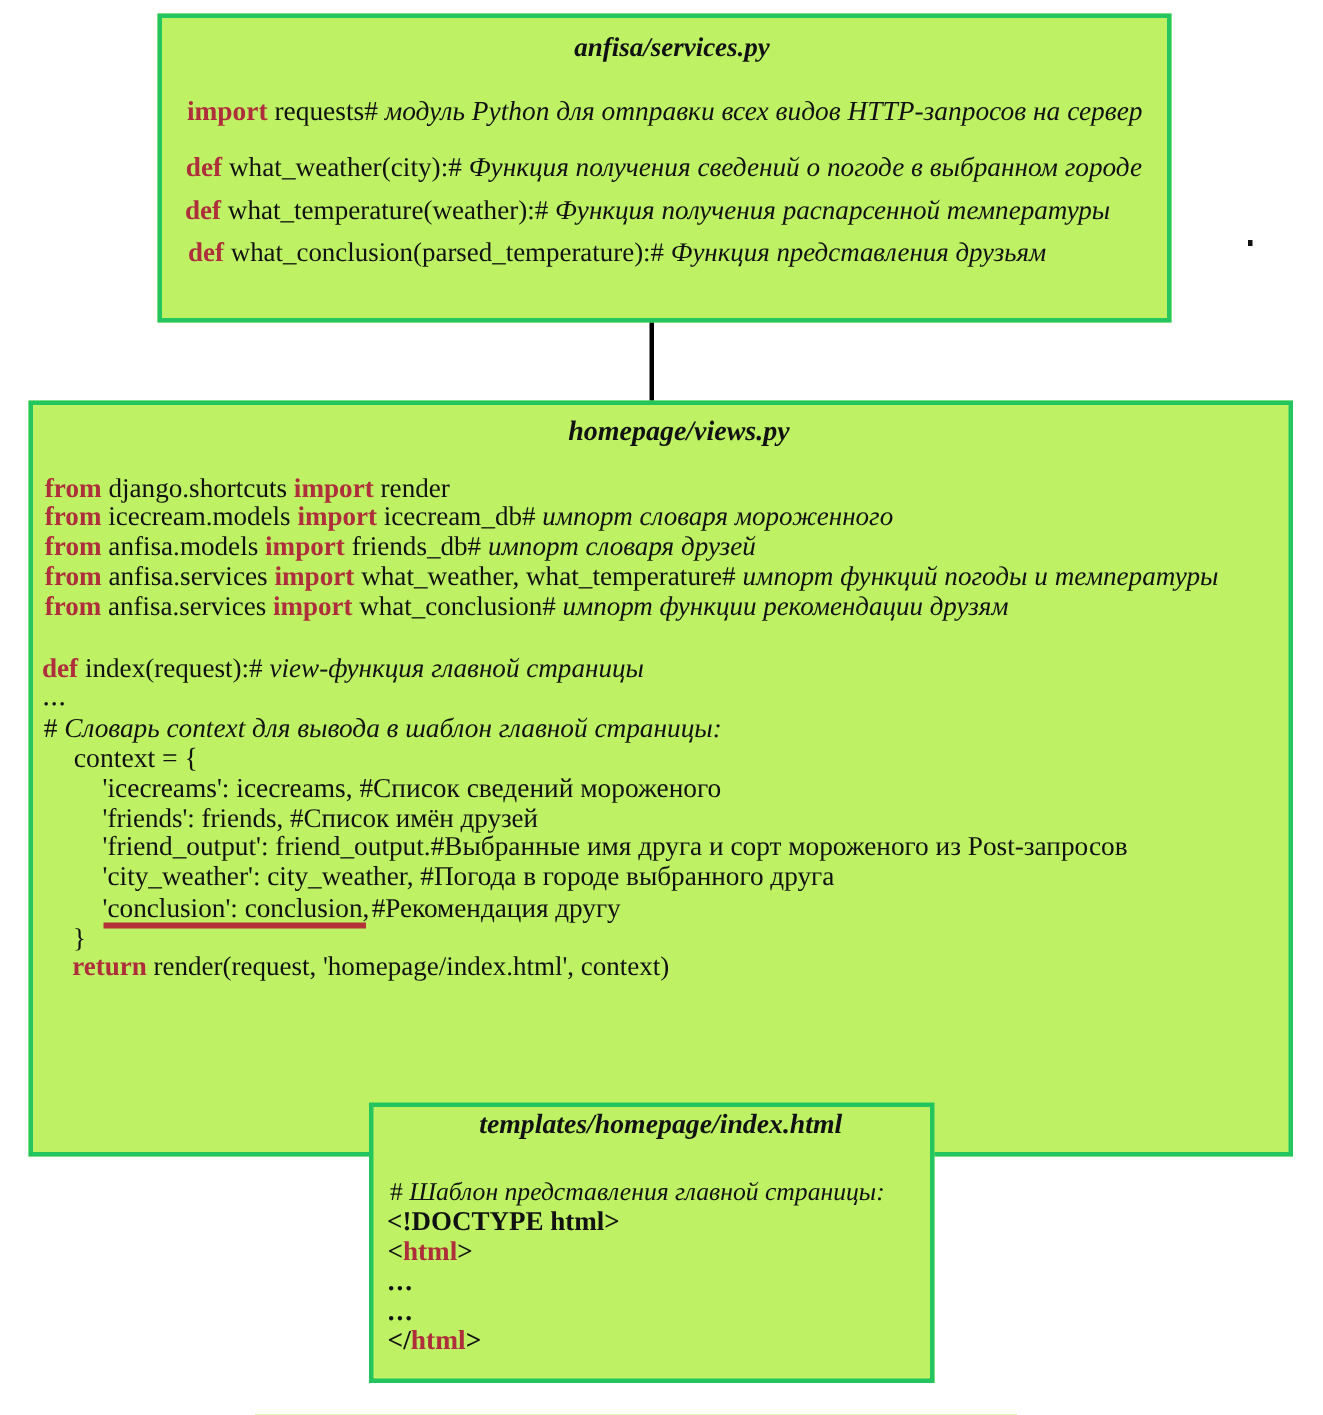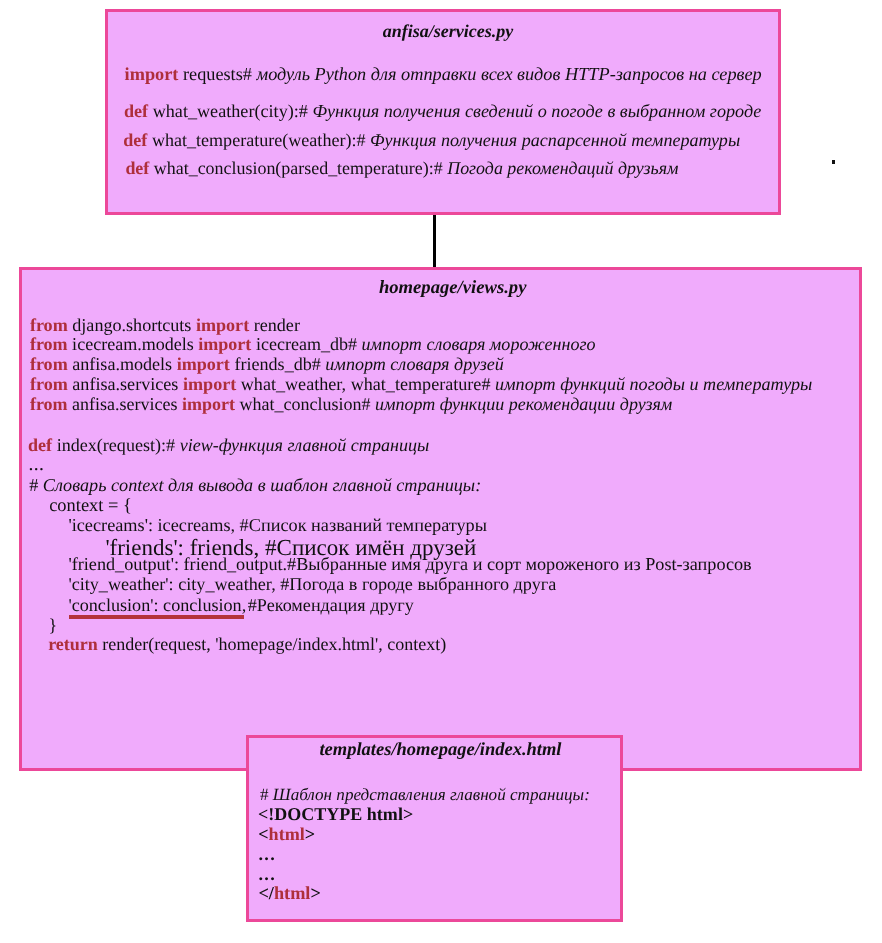--- a/index.html
+++ b/index.html
@@ -5,21 +5,21 @@
 <style>
   html,body{margin:0;padding:0;}
   body{
     width:882px;height:943px;background:#ffffff;
     font-family:"Liberation Serif", serif;
     color:#111111;position:relative;overflow:hidden;
     -webkit-font-smoothing:antialiased;
     text-rendering:geometricPrecision;
   }
   #diagram{position:absolute;left:0;top:0;width:882px;height:943px;}
-  .box{position:absolute;border:3px solid #ec4899;background:#f0abfc;box-sizing:border-box;}
+  .box{position:absolute;border:3px solid #22c55e;background:#bef264;box-sizing:border-box;}
   .connector{position:absolute;background:#000000;width:3px;}
   .title{position:absolute;left:0;right:0;text-align:center;
          font-weight:bold;font-style:italic;white-space:pre;}
   .ln{position:absolute;white-space:pre;}
   .kw{color:#ae2f3b;font-weight:bold;}
   .cmt{font-style:italic;margin-top:32px;}
   .bd{font-weight:bold;}
   .tight{margin-left:-3px;}
   .ink-dot{position:absolute;background:#111111;}
   .uline{position:absolute;background:#b4333b;}
@@ -34,38 +34,38 @@
   <div class="connector" style="left:422px;top:673px;height:64px;"></div>
 
   <div class="ink-dot" style="left:832px;top:160px;width:3.4px;height:4.1px;"></div>
 
   <div class="box" style="left:105px;top:9px;width:676px;height:206px;">
     <div class="title" style="top:8.6px;font-size:18px;padding-left:10px;">anfisa/services.py</div>
     <div class="code">
       <div class="ln" style="top:51.5px;left:16.6px;font-size:18.28px;"><span class="kw">import</span><span> requests# </span><span class="cmt">модуль Python для отправки всех видов HTTP-запросов на сервер</span></div>
       <div class="ln" style="top:88.7px;left:15.9px;font-size:18.16px;"><span class="kw">def</span><span> what_weather(city):# </span><span class="cmt">Функция получения сведений о погоде в выбранном городе</span></div>
       <div class="ln" style="top:117.8px;left:15.3px;font-size:18.07px;"><span class="kw">def</span><span> what_temperature(weather):# </span><span class="cmt">Функция получения распарсенной температуры</span></div>
-      <div class="ln" style="top:146.1px;left:17.4px;font-size:17.96px;"><span class="kw">def</span><span> what_conclusion(parsed_temperature):# </span><span class="cmt">Погода рекомендаций друзьям</span></div>
+      <div class="ln" style="top:146.1px;left:17.4px;font-size:17.96px;"><span class="kw">def</span><span> what_conclusion(parsed_temperature):# </span><span class="cmt">Функция представления друзьям</span></div>
     </div>
   </div>
 
   <div class="box" style="left:19px;top:267px;width:843px;height:504px;">
     <div class="title" style="top:6.9px;font-size:18.65px;padding-left:24.3px;">homepage/views.py</div>
     <div class="code">
       <div class="ln" style="top:44.5px;left:7.9px;font-size:18.1px;"><span class="kw">from</span><span> django.shortcuts </span><span class="kw">import</span><span> render</span></div>
       <div class="ln" style="top:64.2px;left:7.9px;font-size:18.05px;"><span class="kw">from</span><span> icecream.models </span><span class="kw">import</span><span> icecream_db# </span><span class="cmt">импорт словаря мороженного</span></div>
       <div class="ln" style="top:84px;left:7.9px;font-size:18.08px;"><span class="kw">from</span><span> anfisa.models </span><span class="kw">import</span><span> friends_db# </span><span class="cmt">импорт словаря друзей</span></div>
       <div class="ln" style="top:103.9px;left:7.9px;font-size:18.12px;"><span class="kw">from</span><span> anfisa.services </span><span class="kw">import</span><span> what_weather, what_temperature# </span><span class="cmt">импорт функций погоды и температуры</span></div>
       <div class="ln" style="top:123.7px;left:7.9px;font-size:18px;"><span class="kw">from</span><span> anfisa.services </span><span class="kw">import</span><span> what_conclusion# </span><span class="cmt">импорт функции рекомендации друзям</span></div>
       <div class="ln" style="top:164.6px;left:6px;font-size:18.08px;"><span class="kw">def</span><span> index(request):# </span><span class="cmt">view-функция главной страницы</span></div>
       <div class="ln" style="top:183.9px;left:6.4px;font-size:19.5px;letter-spacing:0.4px;"><span>...</span></div>
       <div class="ln" style="top:204.6px;left:7.2px;font-size:18.2px;"><span># </span><span class="cmt">Словарь context для вывода в шаблон главной страницы:</span></div>
       <div class="ln" style="top:224.7px;left:27.2px;font-size:18.45px;"><span>context = {</span></div>
-      <div class="ln" style="top:244.8px;left:46.4px;font-size:18.25px;"><span>'icecreams': icecreams, #Список названий температуры</span></div>
-      <div class="ln" style="top:264.5px;left:46.4px;font-size:23px;margin-left:37px;"><span>'friends': friends, #Список имён друзей</span></div>
+      <div class="ln" style="top:244.8px;left:46.4px;font-size:18.25px;"><span>'icecreams': icecreams, #Список сведений мороженого</span></div>
+      <div class="ln" style="top:264.5px;left:46.4px;font-size:18px;"><span>'friends': friends, #Список имён друзей</span></div>
       <div class="ln" style="top:283.8px;left:46.4px;font-size:18.2px;text-align:right;"><span>'friend_output': friend_output.#Выбранные имя друга и сорт мороженого из Post-запросов</span></div>
       <div class="ln" style="top:303.5px;left:46.4px;font-size:18.15px;"><span>'city_weather': city_weather, #Погода в городе выбранного друга</span></div>
       <div class="ln" style="top:324.6px;left:46.4px;font-size:18.15px;"><span>'conclusion': conclusion,</span><span class="tight"> #Рекомендация другу</span></div>
       <div class="ln" style="top:344.6px;left:26.6px;font-size:18px;"><span>}</span></div>
       <div class="ln" style="top:364.1px;left:26.2px;font-size:18px;"><span class="kw">return</span><span> render(request, 'homepage/index.html', context)</span></div>
     </div>
     <div class="uline" style="left:46.8px;top:345px;width:175.2px;height:4px;"></div>
   </div>
 
   <div class="box" style="left:246px;top:735px;width:377px;height:187px;">

